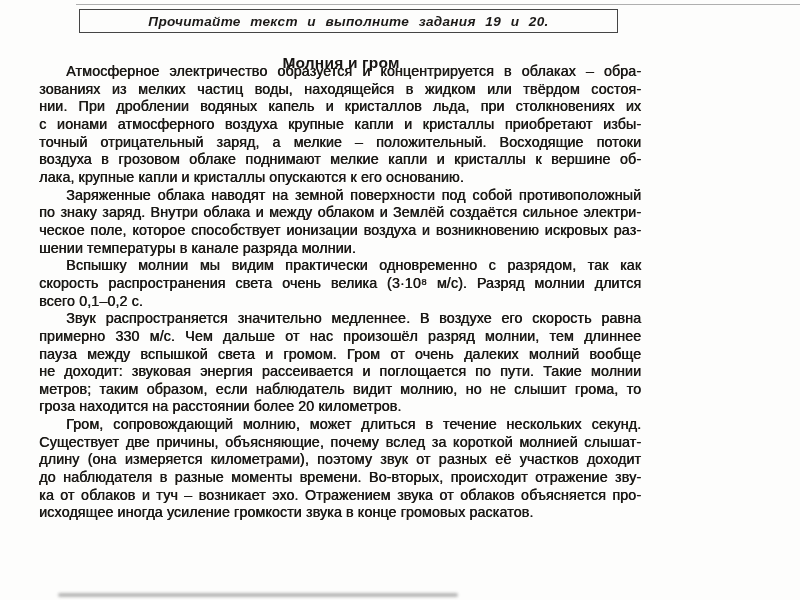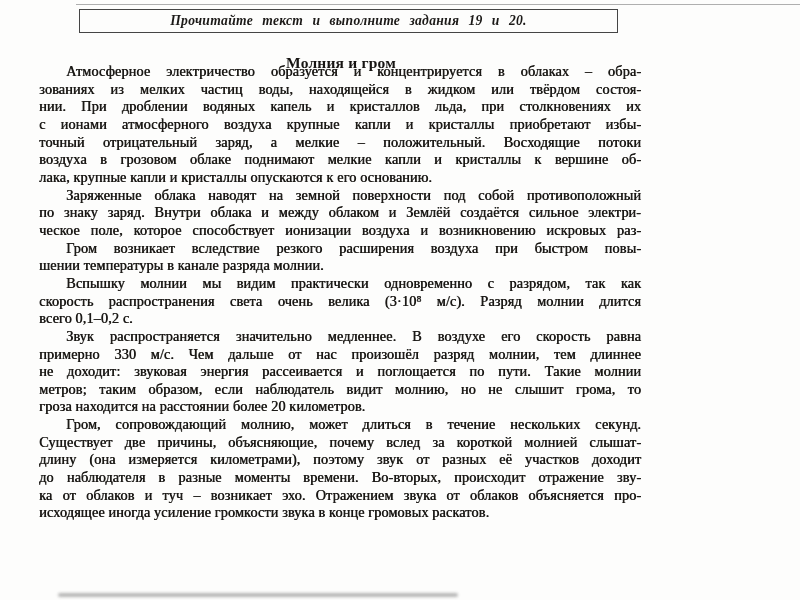--- a/index.html
+++ b/index.html
@@ -5,21 +5,21 @@
   html, body {
     margin: 0;
     padding: 0;
     background: #ffffff;
   }
   .page {
     position: relative;
     width: 800px;
     height: 600px;
     background: #fdfdfc;
-    font-family: Liberation Serif, serif;
+    font-family: Liberation Sans, sans-serif;
     color: #1b1916;
     overflow: hidden;
   }
   .top-rule {
     position: absolute;
     left: 76px;
     top: 4px;
     width: 724px;
     height: 1px;
     background: #6f6f6f;
@@ -116,31 +116,31 @@
         <div class="line">точный отрицательный заряд, а мелкие – положительный. Восходящие потоки</div>
         <div class="line">воздуха в грозовом облаке поднимают мелкие капли и кристаллы к вершине об-</div>
         <div class="line para-end">лака, крупные капли и кристаллы опускаются к его основанию.</div>
       </div>
       <div class="paragraph">
         <div class="line first">Заряженные облака наводят на земной поверхности под собой противоположный</div>
         <div class="line">по знаку заряд. Внутри облака и между облаком и Землёй создаётся сильное электри-</div>
         <div class="line">ческое поле, которое способствует ионизации воздуха и возникновению искровых раз-</div>
       </div>
       <div class="paragraph">
-        <div class="line first">Гром возникает вследствие резкого расширения воздуха при быстром повы-</div>
         <div class="line para-end">шении температуры в канале разряда молнии.</div>
       </div>
       <div class="paragraph">
         <div class="line first">Вспышку молнии мы видим практически одновременно с разрядом, так как</div>
         <div class="line">скорость распространения света очень велика (3·10⁸ м/с). Разряд молнии длится</div>
         <div class="line para-end">всего 0,1–0,2 с.</div>
       </div>
       <div class="paragraph">
         <div class="line first">Звук распространяется значительно медленнее. В воздухе его скорость равна</div>
         <div class="line">примерно 330 м/с. Чем дальше от нас произошёл разряд молнии, тем длиннее</div>
+        <div class="line">пауза между вспышкой света и громом. Гром от очень далеких молний вообще</div>
         <div class="line">не доходит: звуковая энергия рассеивается и поглощается по пути. Такие молнии</div>
         <div class="line">метров; таким образом, если наблюдатель видит молнию, но не слышит грома, то</div>
         <div class="line para-end">гроза находится на расстоянии более 20 километров.</div>
       </div>
       <div class="paragraph">
         <div class="line first">Гром, сопровождающий молнию, может длиться в течение нескольких секунд.</div>
         <div class="line">Существует две причины, объясняющие, почему вслед за короткой молнией слышат-</div>
         <div class="line">длину (она измеряется километрами), поэтому звук от разных её участков доходит</div>
         <div class="line">до наблюдателя в разные моменты времени. Во-вторых, происходит отражение зву-</div>
         <div class="line">ка от облаков и туч – возникает эхо. Отражением звука от облаков объясняется про-</div>

